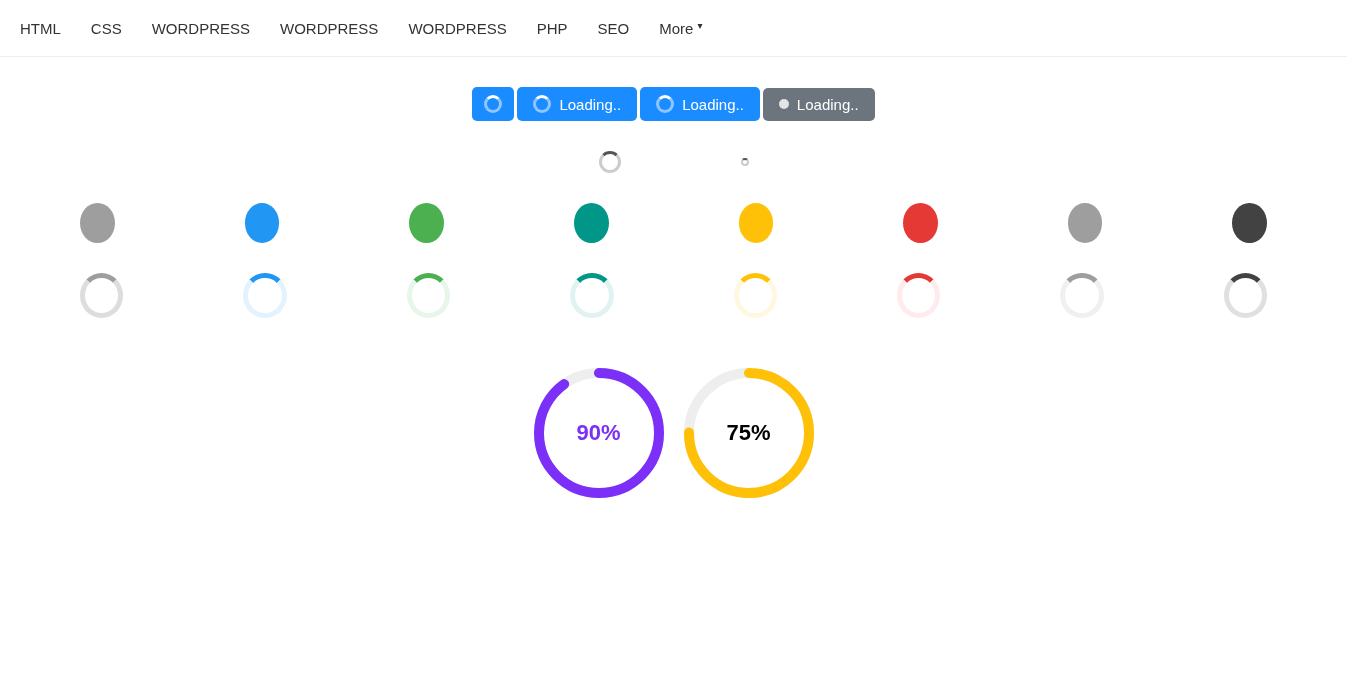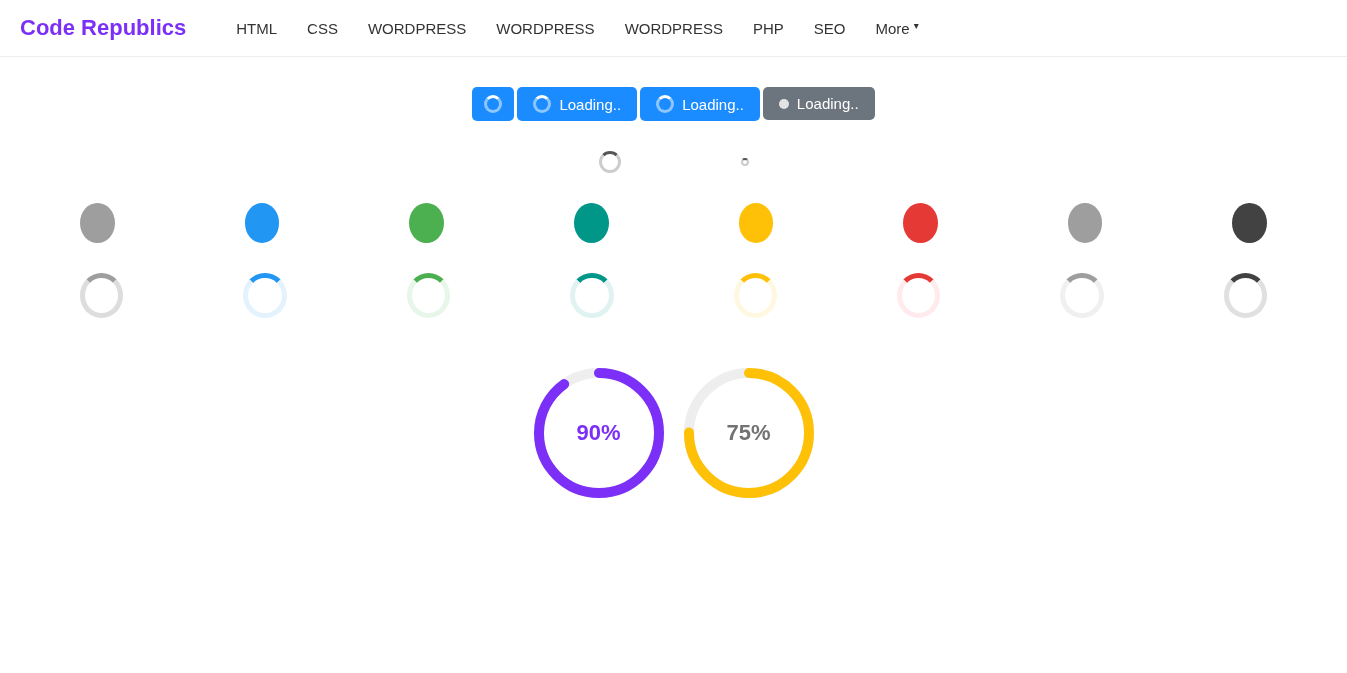--- a/index.html
+++ b/index.html
@@ -46,21 +46,21 @@
       display: flex;
       flex-direction: column;
       align-items: center;
       gap: 30px;
     }
 
     
     .btn-row {
       display: flex;
       gap: 3px;
-      align-items: flex-start;
+      align-items: center;
     }
 
     .btn-loading {
       display: flex;
       align-items: center;
       gap: 8px;
       padding: 8px 16px;
       border: none;
       border-radius: 5px;
       cursor: pointer;
@@ -178,21 +178,20 @@
       fill: none;
       stroke-width: 10;
       stroke-linecap: round;
       transition: stroke-dashoffset 0.5s;
     }
   </style>
 </head>
 <body>
 
 <nav class="navbar">
-  <a class="navbar-brand">Code Republics</a>
   <a class="nav-link">HTML</a>
   <a class="nav-link">CSS</a>
   <a class="nav-link">WORDPRESS</a>
   <a class="nav-link">WORDPRESS</a>
   <a class="nav-link">WORDPRESS</a>
   <a class="nav-link">PHP</a>
   <a class="nav-link">SEO</a>
   <div class="more-dropdown">
     <span>More</span>
     <span class="caret">▾</span>
@@ -259,18 +258,18 @@
         <circle class="fill" cx="75" cy="75" r="60" stroke="#7b2ff7" stroke-dasharray="376.99" stroke-dashoffset="37.7" stroke-linecap="round" fill="none"></circle>
       </svg>
       <div class="progress-label" style="color:#7b2ff7;">90%</div>
     </div>
 
     <div class="progress-circle">
       <svg viewBox="0 0 150 150">
         <circle class="track" cx="75" cy="75" r="60" stroke="#eeeeee"></circle>
         <circle class="fill" cx="75" cy="75" r="60" stroke="#ffc107" stroke-dasharray="376.99" stroke-dashoffset="94.25" stroke-linecap="round" fill="none"></circle>
       </svg>
-      <div class="progress-label" style="color:#737373;">75%</div>
+      <div class="progress-label" style="color:#000000;">75%</div>
     </div>
 
   </div>
 
 </div>
 
 </body></html>

